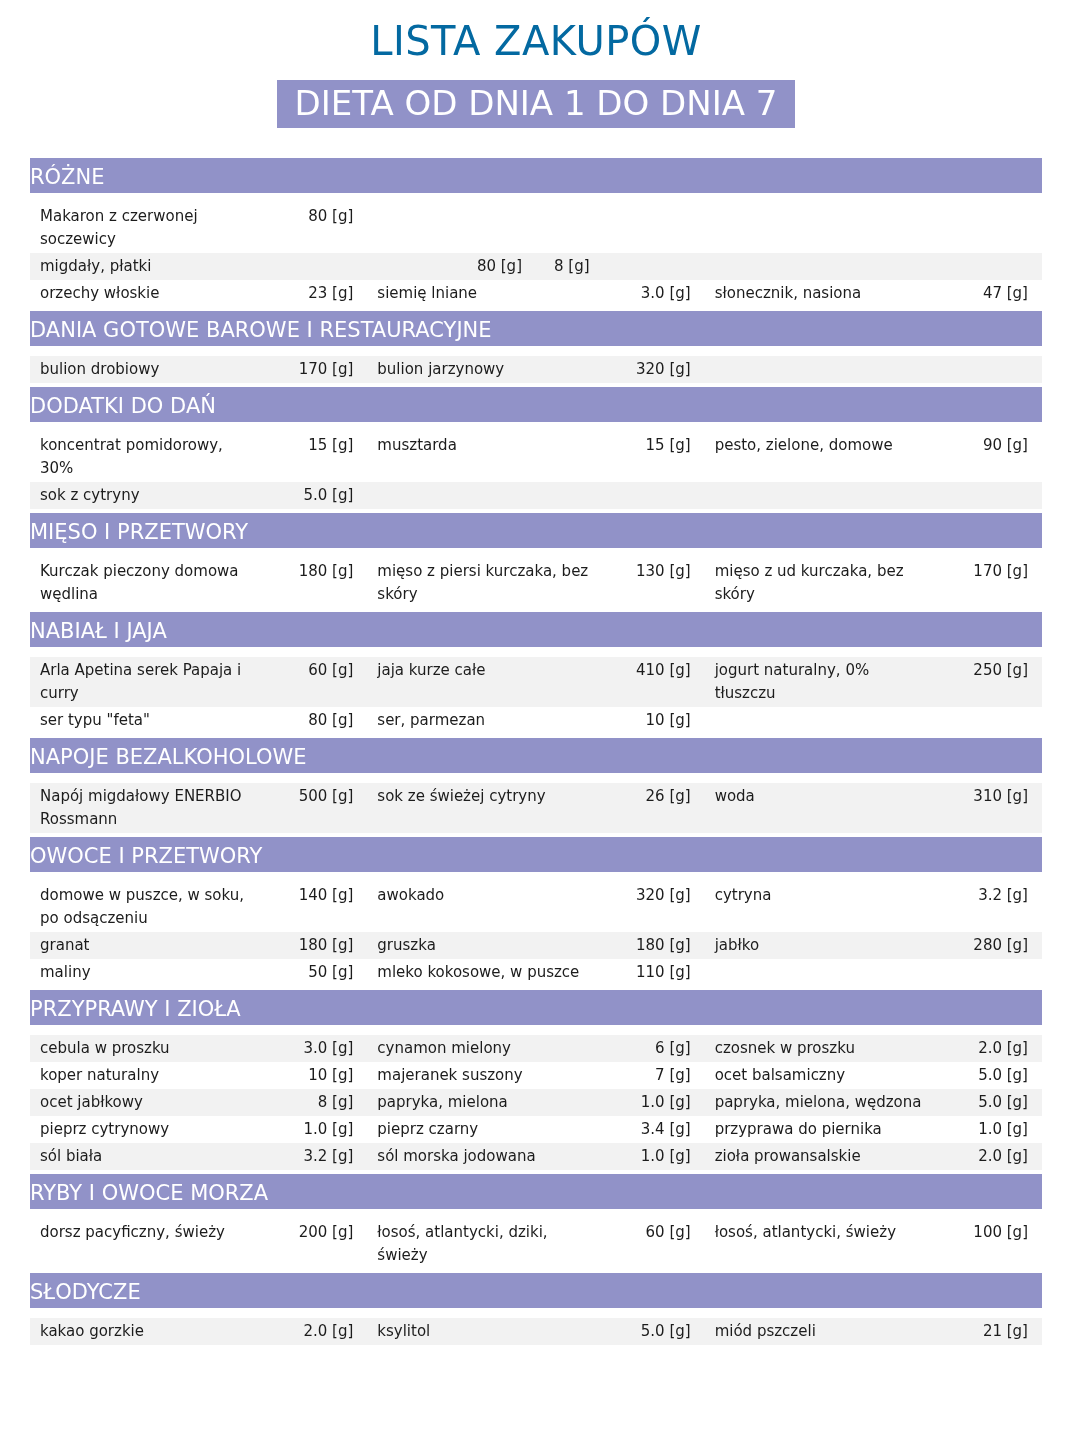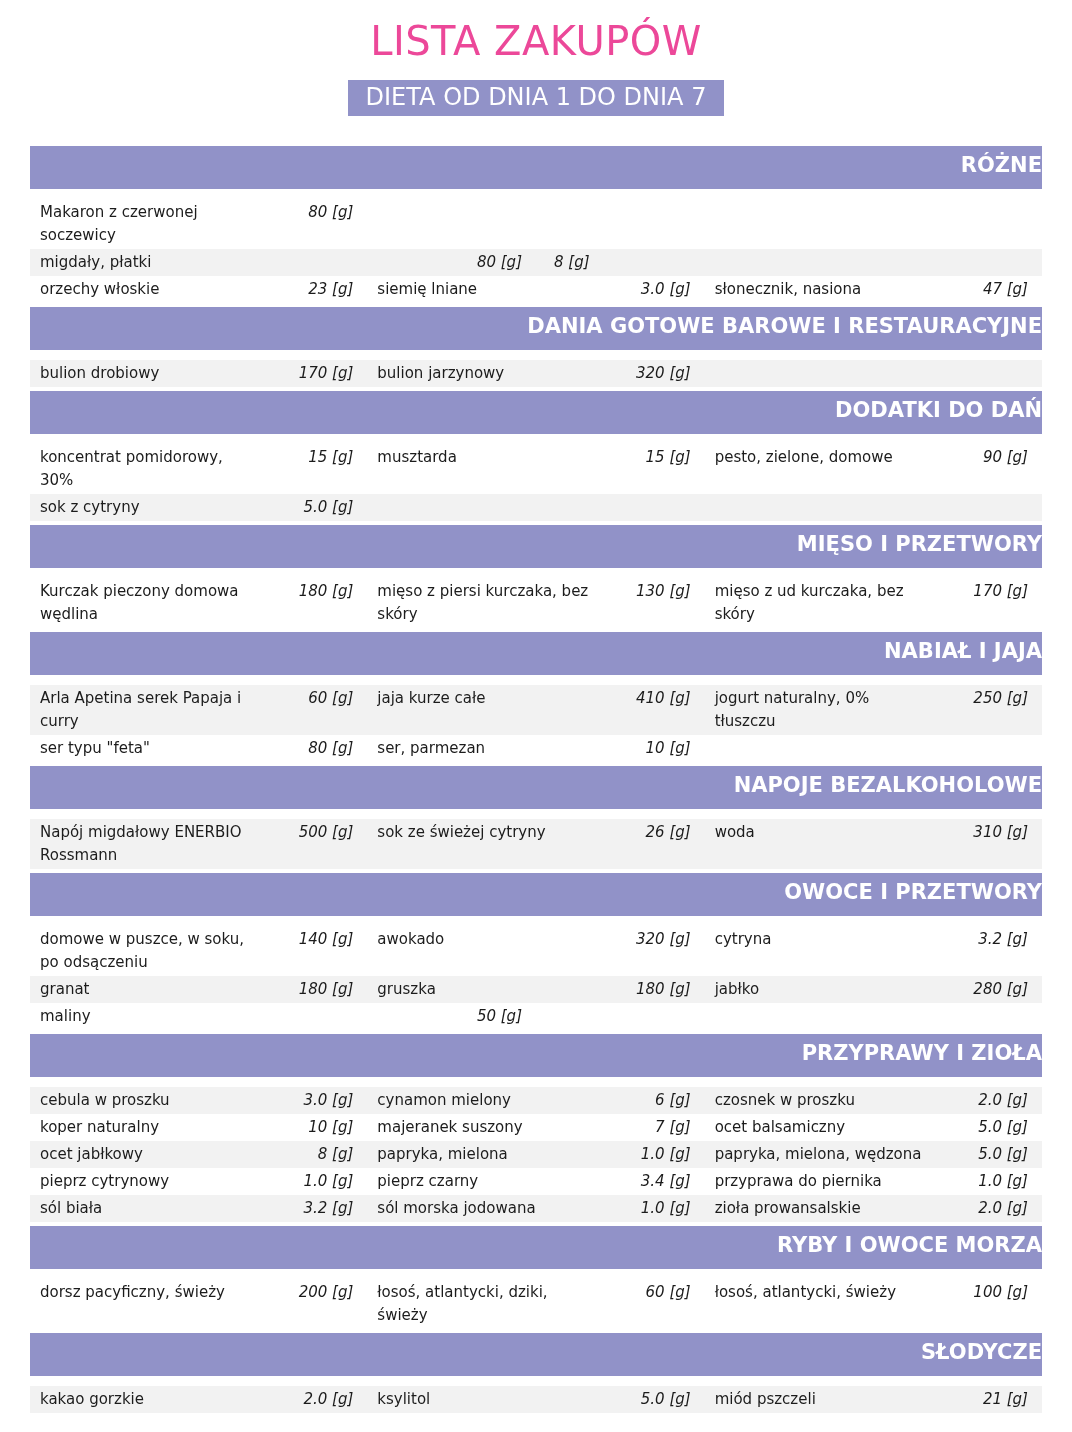--- a/index.html
+++ b/index.html
@@ -24,43 +24,43 @@
   }
   .page {
     padding: 0 30px;
   }
   .title {
     margin: 18px 0 16px;
     text-align: center;
     font-size: 40px;
     font-weight: 500;
     letter-spacing: 0.5px;
-    color: #ec4899;
+    color: #0369a1;
   }
   .subtitle-wrap {
     text-align: center;
   }
   .subtitle {
     display: inline-block;
     background: var(--accent);
     color: var(--band-text);
-    font-size: 24px;
+    font-size: 34px;
     font-weight: 400;
     padding: 3px 18px 5px;
   }
   .sections {
     margin-top: 30px;
   }
   .section-header {
     background: var(--accent);
     color: var(--band-text);
-    text-align: right;
+    text-align: left;
     font-size: 21px;
-    font-weight: 700;
-    padding: 7px 0 12px;
+    font-weight: 400;
+    padding: 7px 0 4px;
     margin: 4px 0 10px;
   }
   .row {
     display: flex;
     gap: 24px;
     padding: 2px 14px 2px 10px;
     font-size: 15px;
     line-height: 23px;
   }
   .row.shaded {
@@ -73,21 +73,20 @@
     min-width: 0;
   }
   .name {
     flex: 1 1 auto;
     white-space: pre-line;
   }
   .qty {
     margin-left: 8px;
     white-space: nowrap;
     text-align: right;
-    font-style: italic;
   }
 </style>
 </head>
 <body>
 
 <div class="page">
   <h1 class="title">LISTA ZAKUPÓW</h1>
   <div class="subtitle-wrap">
     <div class="subtitle">DIETA OD DNIA 1 DO DNIA 7</div>
   </div>
@@ -266,20 +265,24 @@
           <div class="pair">
             <div class="name">jabłko</div>
             <div class="qty">280 [g]</div>
           </div>
         </div>
         <div class="row">
           <div class="pair">
             <div class="name">maliny</div>
             <div class="qty">50 [g]</div>
           </div>
+          <div class="pair">
+            <div class="name">mleko kokosowe, w puszce</div>
+            <div class="qty">110 [g]</div>
+          </div>
           <div class="pair"></div>
         </div>
       </section>
       <section class="section">
         <div class="section-header">PRZYPRAWY I ZIOŁA</div>
         <div class="row shaded">
           <div class="pair">
             <div class="name">cebula w proszku</div>
             <div class="qty">3.0 [g]</div>
           </div>

